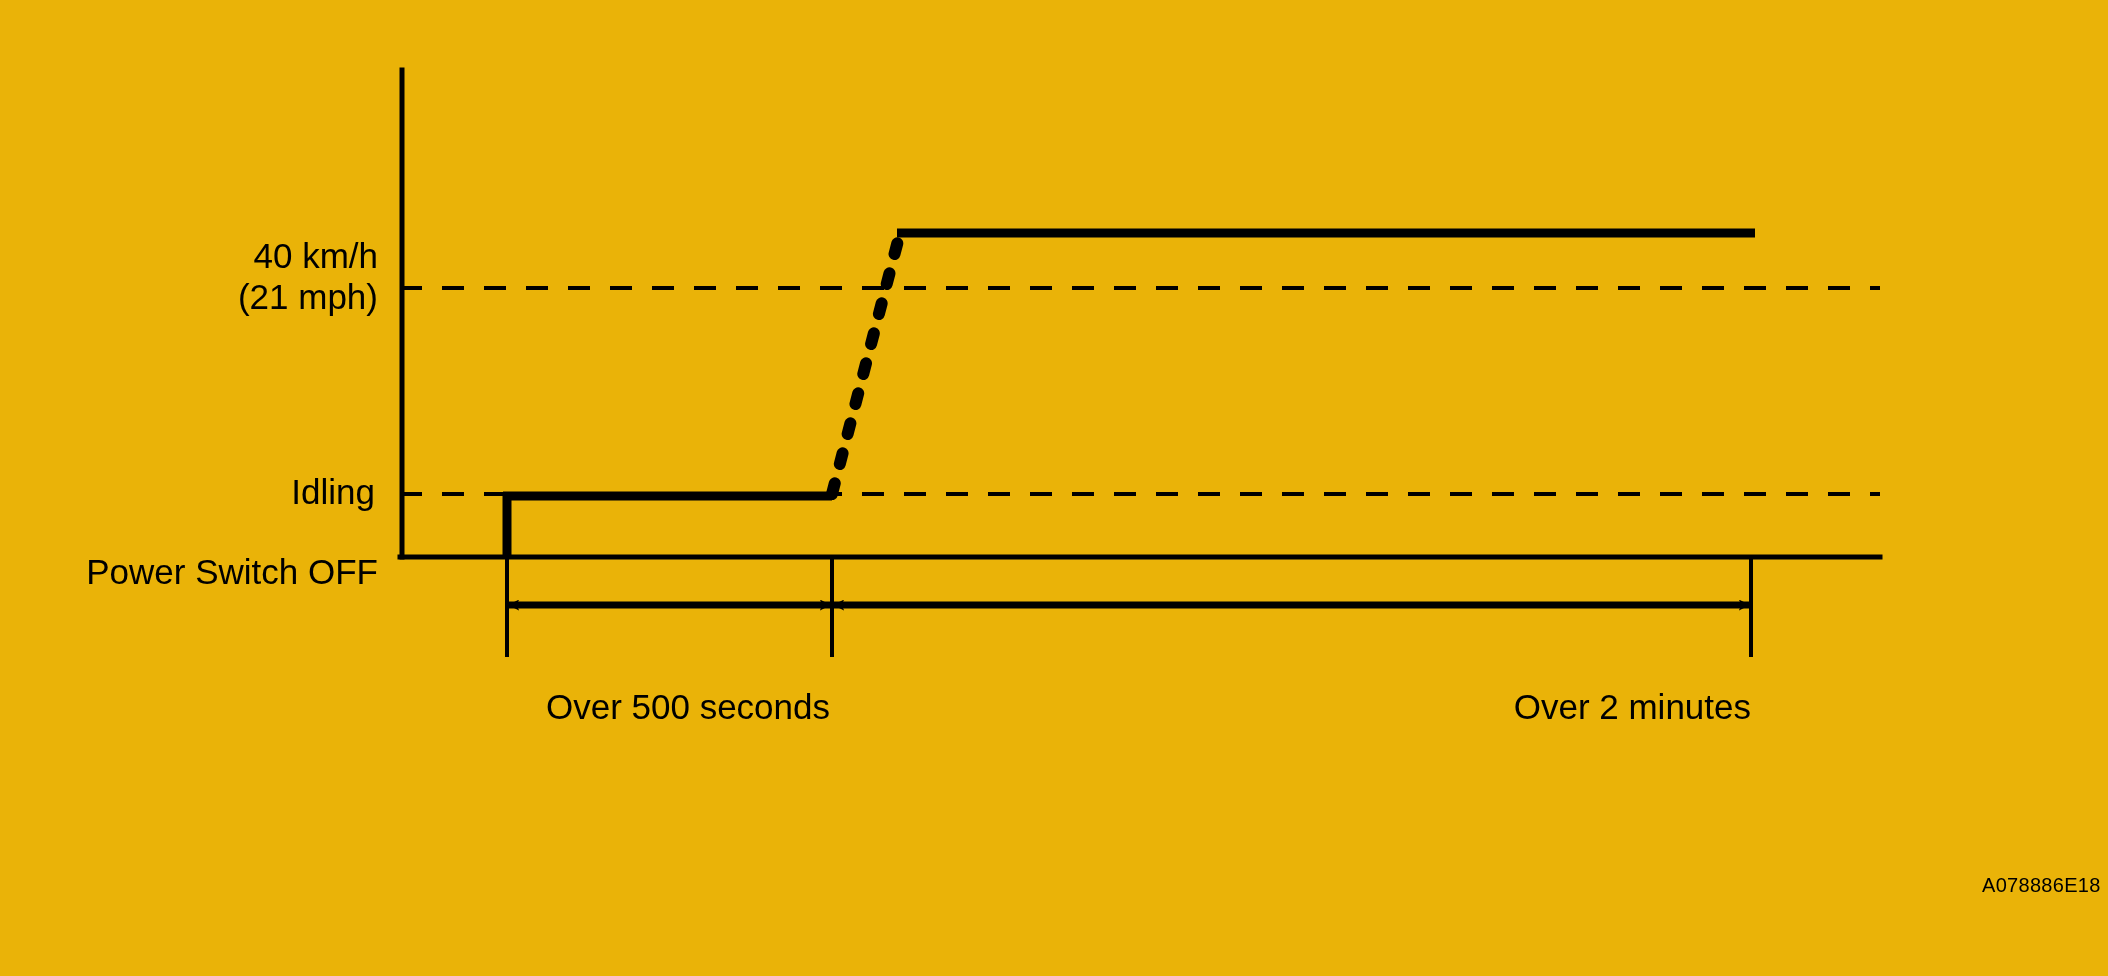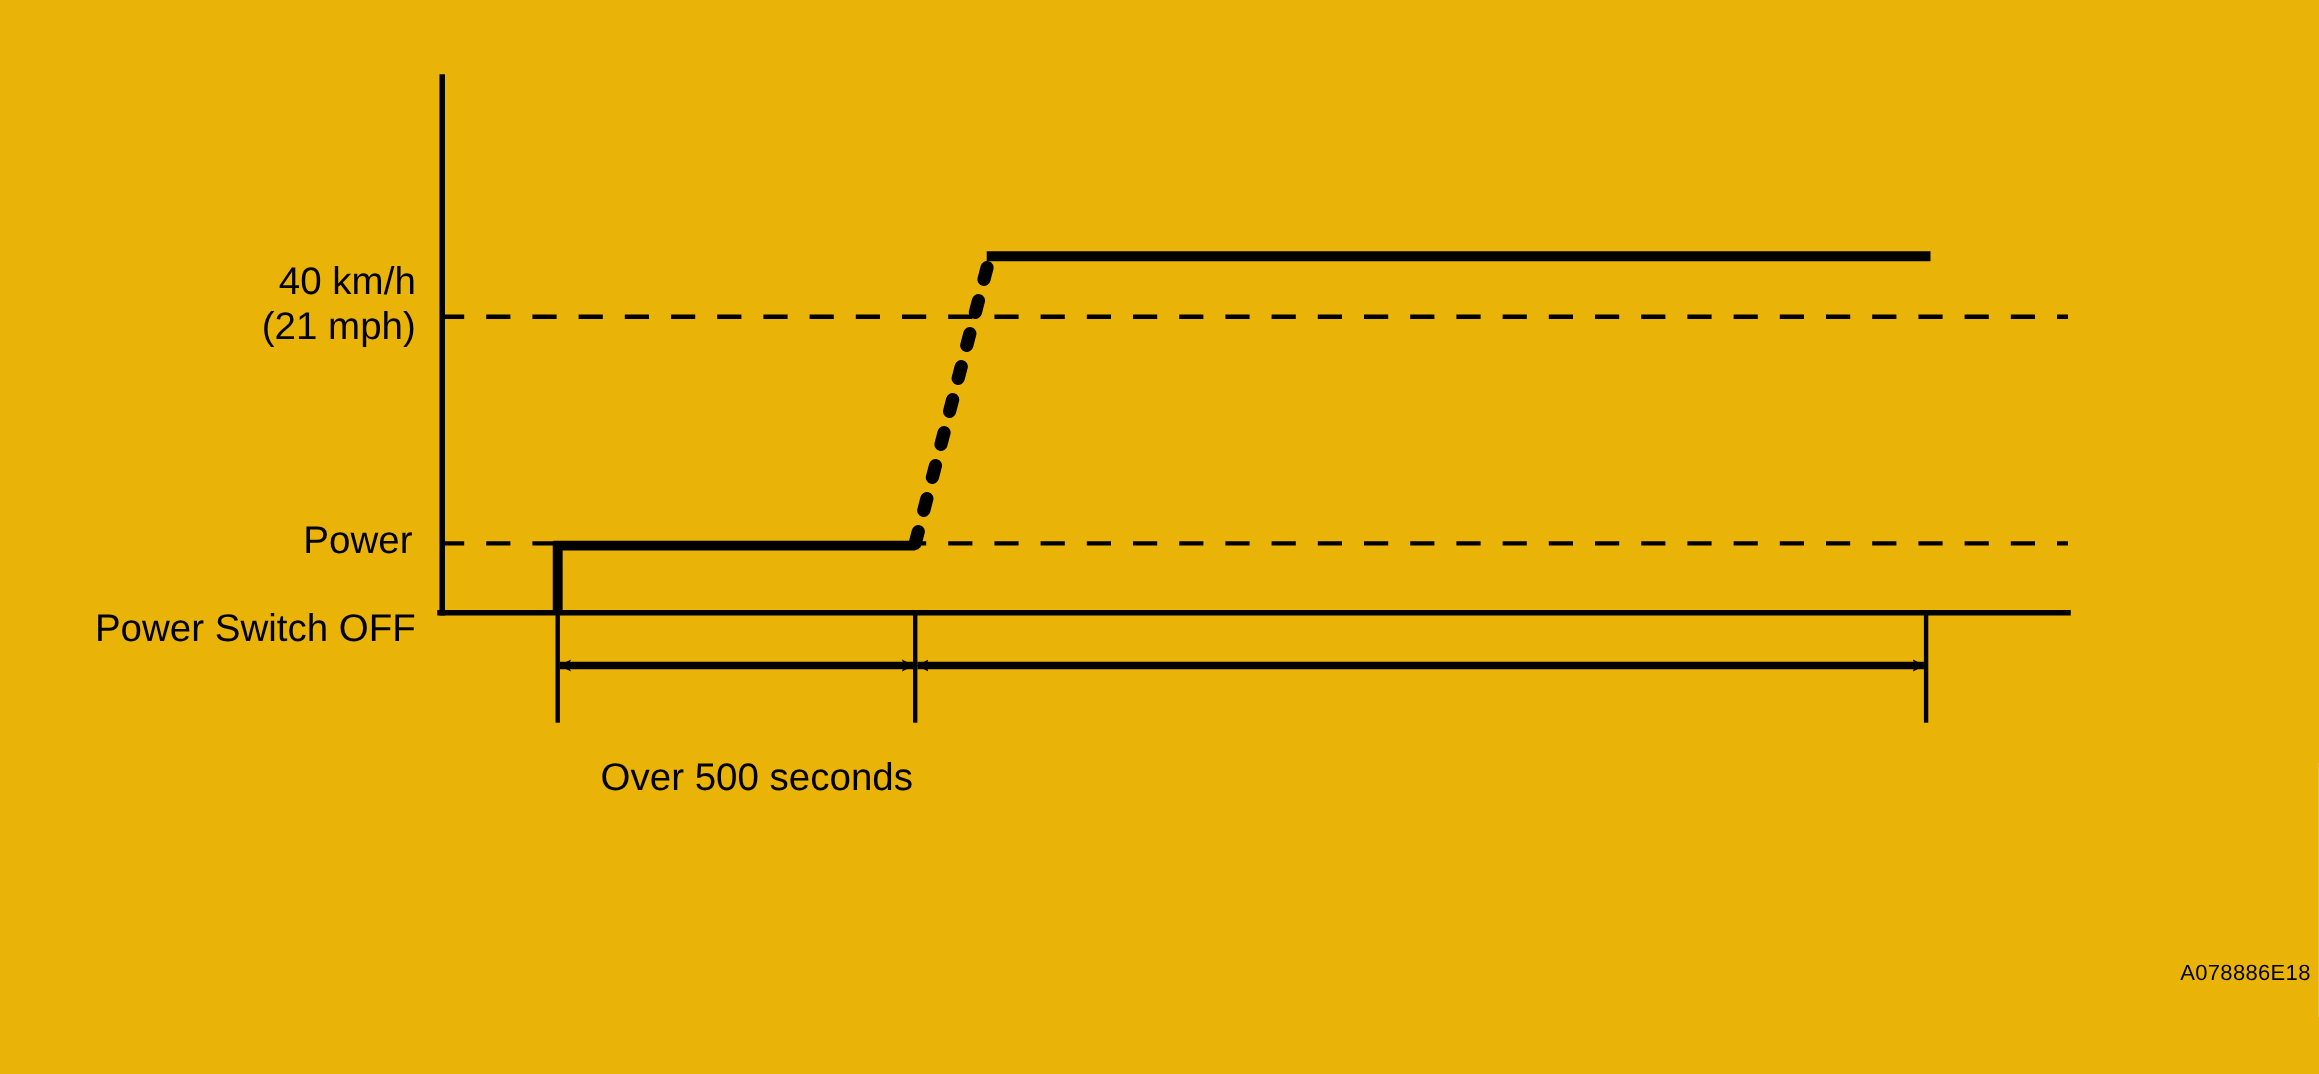--- a/index.html
+++ b/index.html
@@ -122,22 +122,23 @@
 
     <line x1="834" y1="605" x2="1749" y2="605" stroke="#000000" stroke-width="7" marker-start="url(#arrow-left)" marker-end="url(#arrow-right)"></line>
 
   </svg>
 
   <div class="axis-label" id="ylabel-speed">
     <span>40 km/h</span>
     <span class="line2">(21 mph)</span>
   </div>
 
-  <div class="axis-label" id="ylabel-idling">Power</div>
+  <div class="axis-label" id="ylabel-idling">Idling</div>
 
   <div class="axis-label" id="ylabel-power-off">Power Switch OFF</div>
 
   <div class="span-label" id="span-label-left">Over 500 seconds</div>
 
+  <div class="span-label" id="span-label-right">Over 2 minutes</div>
 
   <div id="figure-code">A078886E18</div>
 
 </div>
 
 </body></html>

